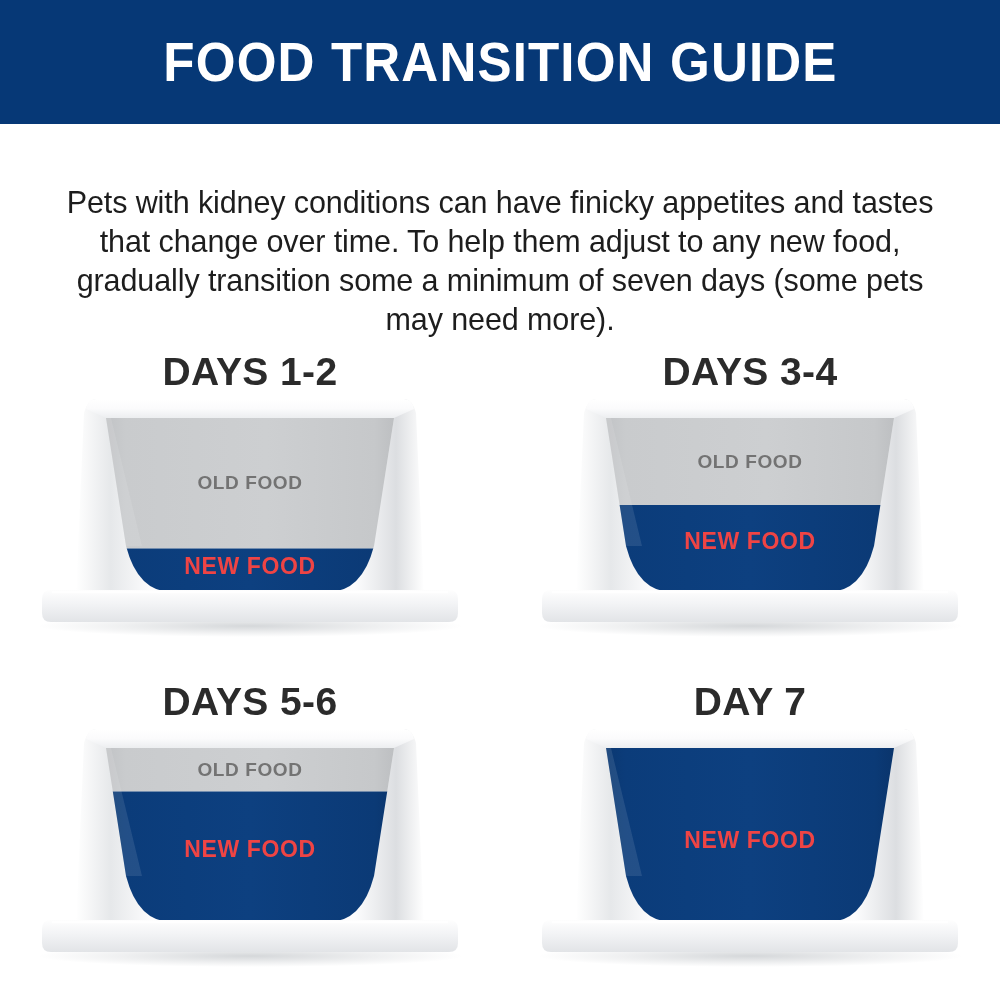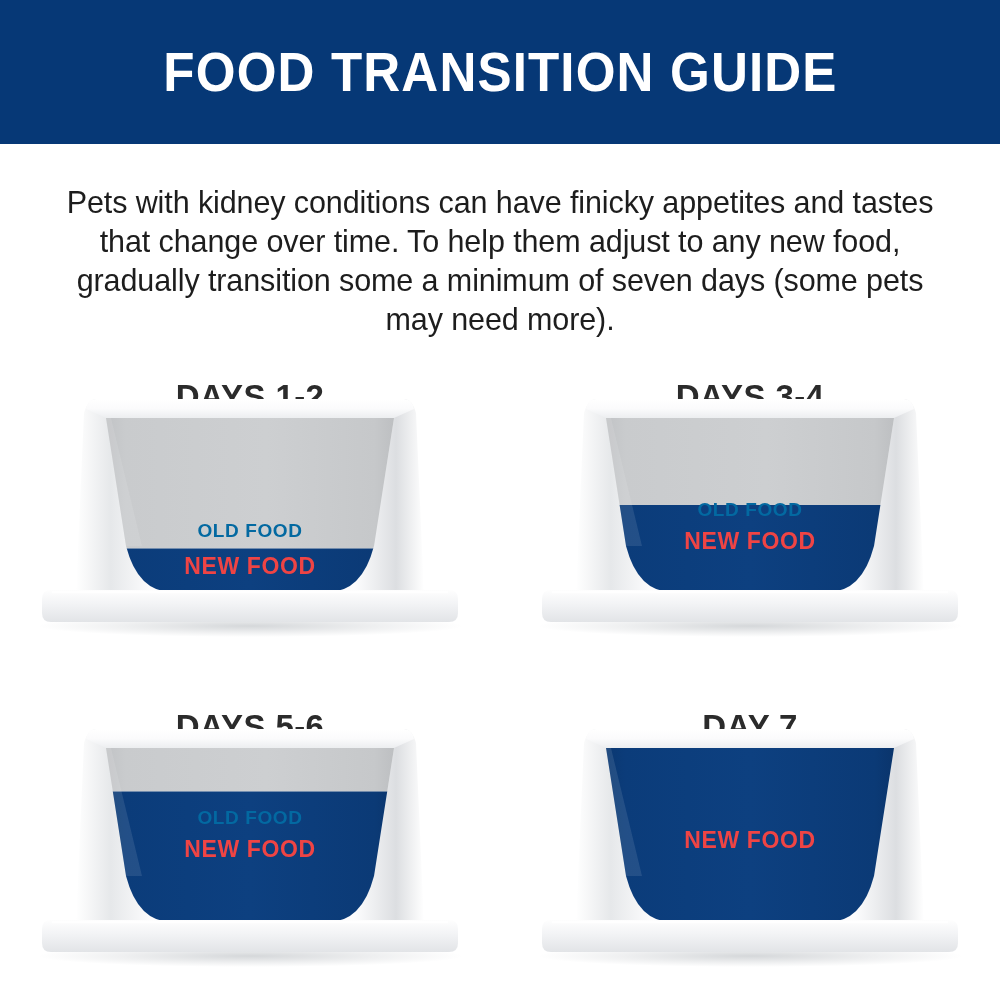--- a/index.html
+++ b/index.html
@@ -20,21 +20,21 @@
     height: 1000px;
     background: #ffffff;
   }
 
   
   .header-banner {
     position: absolute;
     left: 0;
     top: 0;
     width: 1000px;
-    height: 144px;
+    height: 124px;
     background: #063876;
     display: flex;
     align-items: center;
     justify-content: center;
   }
   .header-title {
     font-family: "Liberation Sans", sans-serif;
     font-weight: 700;
     font-size: 55px;
     letter-spacing: 1.2px;
@@ -80,25 +80,24 @@
   .bowl-panel.pos-3 { left: 500px; top: 330px; }
 
   .panel-title {
     position: absolute;
     left: 0;
     top: 14px;
     width: 500px;
     text-align: center;
     font-family: "Liberation Sans", sans-serif;
     font-weight: 700;
-    font-size: 33px;
+    font-size: 39px;
     letter-spacing: 0.4px;
     color: #2b2b2b;
     text-transform: uppercase;
-    margin-top: 28px;
   }
 
   
   .bowl-wrap {
     position: absolute;
     left: 10px;
     top: 58px;
     width: 480px;
     height: 250px;
   }
@@ -114,22 +113,21 @@
     width: 480px;
     text-align: center;
     font-family: "Liberation Sans", sans-serif;
     font-weight: 700;
     letter-spacing: 0.6px;
     text-transform: uppercase;
     pointer-events: none;
   }
   .label-old {
     font-size: 19px;
-    color: #0369a1;
-    margin-top: 48px;
+    color: #737373;
   }
   .label-new {
     font-size: 23px;
     color: #ef4444;
   }
 </style>
 </head>
 <body>
 
 <div class="page">

